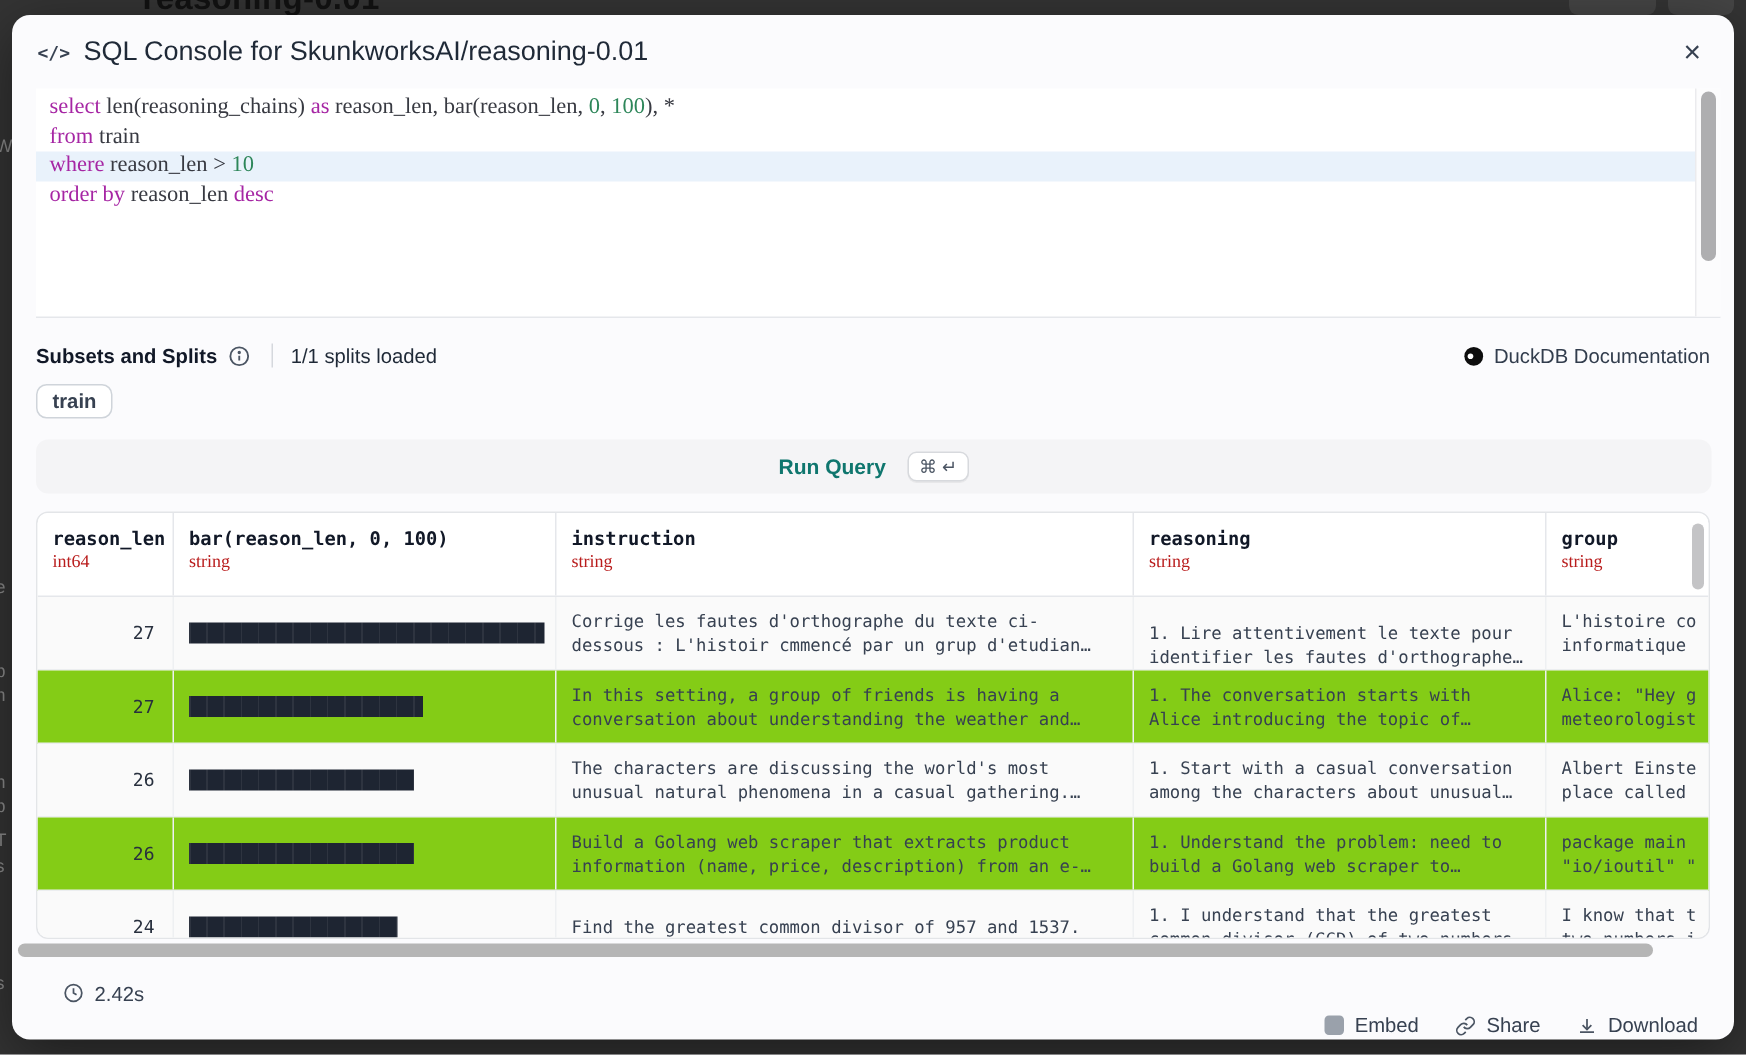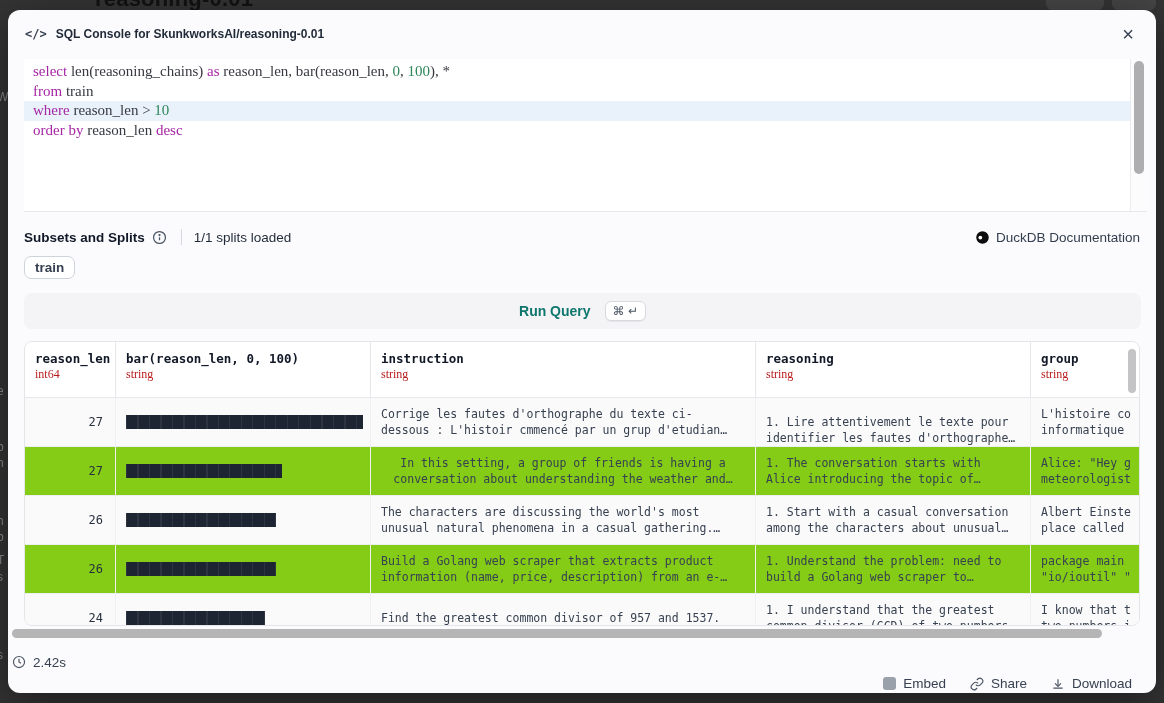--- a/index.html
+++ b/index.html
@@ -23,21 +23,21 @@
   .frag { position:absolute; left:-3px; color:#8a8a8a; font-size:12px; }
   
   .modal {
     position:absolute; left:8px; top:10px; width:1148px; height:683px;
     background:#fbfbfd; border-radius:12px;
     box-shadow:0 10px 40px rgba(0,0,0,.45);
     overflow:hidden;
   }
   .hdr { display:flex; align-items:center; padding:14px 16px 10px 17px; }
   .code-ic { font-family:"DejaVu Sans Mono", monospace; font-size:12px; font-weight:bold; color:#374151; margin-right:9px; }
-  .hdr h1 { font-size:12px; font-weight:bold; color:#1f2937; flex:1; }
+  .hdr h1 { font-size:18px; font-weight:normal; color:#1f2937; flex:1; }
   .close-btn { background:none; border:none; font-size:20px; line-height:1; color:#374151; cursor:pointer; padding:0 6px; }
   
   .editor { position:absolute; left:16px; top:49px; width:1123px; height:153px;
             display:flex; border-bottom:1px solid #e5e7eb; background:#fff; }
   .ed-lines { flex:1; padding-top:3px; font-family:Liberation Serif, serif; font-size:15px; }
   .ed-line { height:19.5px; line-height:19.5px; padding-left:9px; white-space:pre; }
   .ed-line.hl { background:#e9f2fb; }
   .tk-kw { color:var(--kw); }
   .tk-num { color:var(--num); }
   .tk-pl { color:var(--pl); }
@@ -74,21 +74,21 @@
   .t-row.stripe { background:#fafafa; }
   .t-cell { border-right:1px solid #eef0f2; overflow:hidden; display:flex; flex-direction:column; justify-content:center; padding:0 10px; }
   .t-cell:last-child { border-right:none; }
   .t-cell.num { align-items:flex-end; padding-right:12px; font-family:"DejaVu Sans Mono", monospace; font-size:12px; color:#28303e; }
   .cell-line { font-family:"DejaVu Sans Mono", monospace; font-size:11.5px; line-height:16px; color:#374151; white-space:pre; overflow:hidden; }
   .bar { height:14px; background:var(--bar);
          background-image:repeating-linear-gradient(90deg, rgba(255,255,255,.07) 0 1px, transparent 1px 11.5px); }
   .t-vthumb { position:absolute; right:3px; top:7px; width:8px; height:44px; background:#c4c4c6; border-radius:4px; }
   .h-scroll { position:absolute; left:4px; top:619px; width:1090px; height:9px; background:#b5b5b5; border-radius:5px; }
   
-  .ftr { position:absolute; left:4px; right:24px; top:636px; height:32px;
+  .ftr { position:absolute; left:34px; right:24px; top:636px; height:32px;
          display:flex; align-items:center; font-size:13.5px; color:#374151; }
   .ftr .time { display:flex; align-items:center; gap:7px; }
   .ftr-actions { margin-left:auto; display:flex; align-items:center; gap:24px; }
   .ftr-btn { display:flex; align-items:center; gap:7px; background:none; border:none;
              font-size:13.5px; color:#374151; font-family:inherit; cursor:pointer;margin-top:43px; }
   .embed-ic { width:13px; height:13px; background:#9aa1ab; border-radius:3px; display:inline-block; }
   .ftr svg, .time svg { stroke:#4b5563; fill:none; stroke-width:2; }
 </style>
 </head>
 <body>
@@ -197,21 +197,21 @@
           <div class="t-cell" style="width: 110px; flex: 0 0 110px;">
             <div class="cell-line">L'histoire co</div>
             <div class="cell-line">informatique </div>
           </div>
         </div>
         <div class="t-row">
           <div class="t-cell num" style="width: 91px; flex: 0 0 91px;">27</div>
           <div class="t-cell" style="width: 255px; flex: 0 0 255px;">
             <div class="bar" style="width: 156px;"></div>
           </div>
-          <div class="t-cell" style="width: 385px; flex: 0 0 385px; align-items: center;">
+          <div class="t-cell" style="width: 385px; flex: 0 0 385px;">
             <div class="cell-line">In this setting, a group of friends is having a</div>
             <div class="cell-line">conversation about understanding the weather and…</div>
           </div>
           <div class="t-cell" style="width: 275px; flex: 0 0 275px;">
             <div class="cell-line">1. The conversation starts with</div>
             <div class="cell-line">Alice introducing the topic of…</div>
           </div>
           <div class="t-cell" style="width: 110px; flex: 0 0 110px;">
             <div class="cell-line">Alice: "Hey g</div>
             <div class="cell-line">meteorologist</div>

